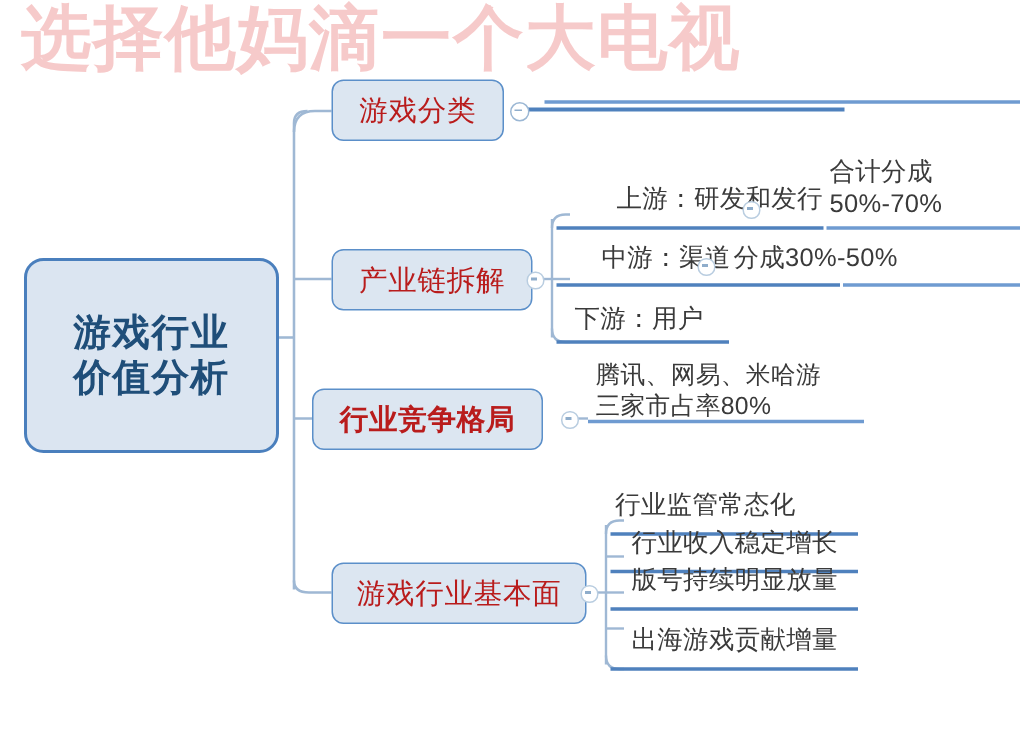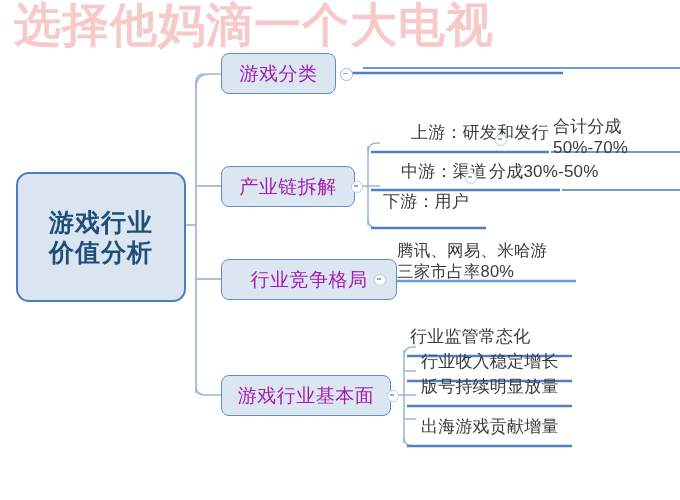--- a/index.html
+++ b/index.html
@@ -69,21 +69,21 @@
     font-weight: 700;
     line-height: 1.22;
     letter-spacing: 1px;
     color: #1f4e79;
   }
 
   .node.branch {
     font-size: 19px;
     font-weight: 400;
     letter-spacing: 0.5px;
-    color: #a21caf;
+    color: #b91c1c;
     border-radius: 8px;
   }
 
   .node .label { padding: 0 6px; }
 
   
   .leaf {
     position: absolute;
     z-index: 3;
     color: #333333;
@@ -225,38 +225,38 @@
 
   <div class="node branch" style="left:221px; top:166px; width:134px; height:41px;">
     <span class="label">产业链拆解</span>
   </div>
   <div class="toggle small" style="left:351px; top:181px;"></div>
 
   <div class="leaf" style="left:383px; top:122px;margin-left:28px;">
     <span class="txt big">上游：研发和发行</span>
   </div>
   <div class="toggle small" style="left:495px; top:134px;"></div>
-  <div class="leaf" style="left:553px; top:116px;">
+  <div class="leaf" style="left:553px; top:104px;">
     <span class="txt big">合计分成</span>
     <span class="txt big">50%-70%</span>
   </div>
 
   <div class="leaf" style="left:383px; top:161px;margin-left:18px;">
     <span class="txt big">中游：渠道</span>
   </div>
   <div class="toggle small" style="left:465px; top:172px;"></div>
   <div class="leaf" style="left:489px; top:161px;">
     <span class="txt big">分成30%-50%</span>
   </div>
 
-  <div class="leaf" style="left:383px; top:191px;">
+  <div class="leaf" style="left:383px; top:202px;">
     <span class="txt big">下游：用户</span>
   </div>
 
-  <div class="node branch" style="left:221px; top:259px; width:176px; height:41px;">
+  <div class="node branch" style="left:208px; top:259px; width:154px; height:41px;font-weight:bold;">
     <span class="label">行业竞争格局</span>
   </div>
   <div class="toggle small" style="left:374px; top:274px;"></div>
 
   <div class="leaf" style="left:397px; top:240px;">
     <span class="txt">腾讯、网易、米哈游</span>
     <span class="txt">三家市占率80%</span>
   </div>
 
   <div class="node branch" style="left:221px; top:375px; width:170px; height:41px;">

